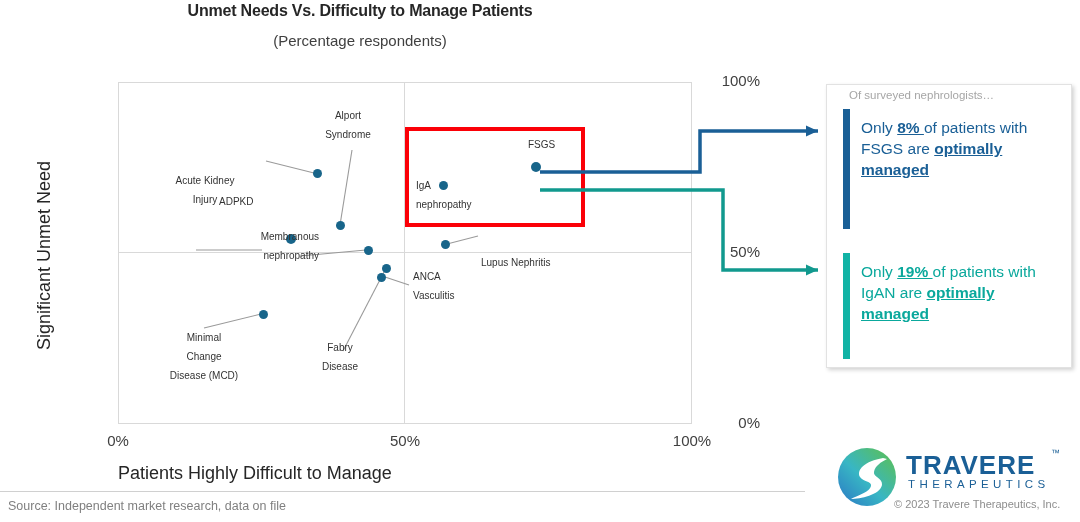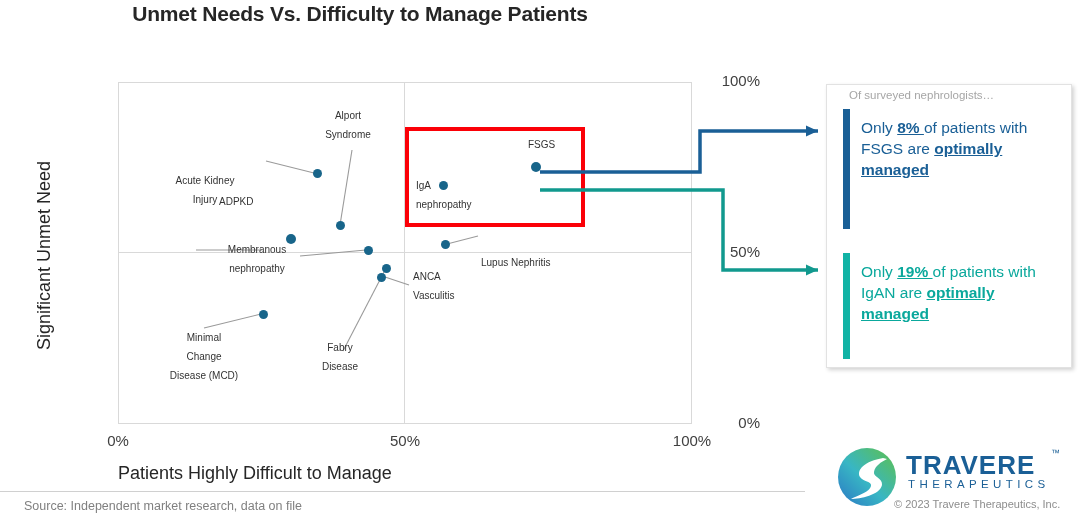--- a/index.html
+++ b/index.html
@@ -6,21 +6,21 @@
   body{
     width:1080px;height:522px;position:relative;overflow:hidden;
     background:#ffffff;
     font-family:"Liberation Sans","DejaVu Sans",sans-serif;
     color:#3b3b3b;
   }
 
   
   #title{
     position:absolute;left:0;top:2px;width:720px;text-align:center;
-    font-size:21px;font-weight:bold;color:#262626;letter-spacing:-0.2px;
+    font-size:16px;font-weight:bold;color:#262626;letter-spacing:-0.2px;
   }
   #subtitle{
     position:absolute;left:0;top:32px;width:720px;text-align:center;
     font-size:15px;color:#404040;
   }
 
   
   #chart{position:absolute;left:0;top:0;width:760px;height:500px;}
   #plot{
     position:absolute;left:118px;top:82px;width:574px;height:342px;
@@ -97,21 +97,21 @@
   #callout-igan .cbar{height:106px;background:#11b3a5;}
   #callout-igan .ctext{color:#0aa89c;}
   .ctext b{font-weight:bold;text-decoration:underline;}
 
   
   #source-bar{
     position:absolute;left:0;bottom:0;width:805px;height:30px;
     border-top:1px solid #d0d0d0;background:#ffffff;
   }
   #source-text{
-    position:absolute;left:8px;top:7px;font-size:12.5px;color:#808080;margin-left:16px;
+    position:absolute;left:8px;top:7px;font-size:12.5px;color:#808080;
   }
 
   
   #logo{position:absolute;left:836px;top:446px;width:240px;height:70px;}
   #logo-word{
     position:absolute;left:70px;top:4px;font-size:26px;font-weight:bold;
     color:#1a5f96;letter-spacing:1px;
   }
   #logo-tm{position:absolute;left:215px;top:2px;font-size:9px;color:#1a5f96;}
   #logo-sub{
@@ -121,20 +121,21 @@
   #logo-copy{
     position:absolute;left:58px;top:52px;font-size:11px;color:#8d8d8d;
   }
 </style>
 </head>
 <body>
 
 <div id="chart">
 
   <div id="title">Unmet Needs Vs. Difficulty to Manage Patients</div>
+  <div id="subtitle">(Percentage respondents)</div>
 
   <div id="quadrant-shade"></div>
   <div id="plot"></div>
   <div class="gridline-v" style="left:404px;"></div>
   <div class="gridline-h" style="top:252px;"></div>
 
   <div class="ytick" id="ytick-100">100%</div>
   <div class="ytick" id="ytick-50">50%</div>
   <div class="ytick" id="ytick-0">0%</div>
 
@@ -167,21 +168,21 @@
   <div class="dot" style="left:381px;top:277px;"></div>
   <div class="dot" style="left:445px;top:244px;"></div>
   <div class="dot" style="left:443px;top:185px;"></div>
   <div class="dot big" style="left:536px;top:167px;"></div>
 
   <div class="plabel" style="left:144px;top:139px;text-align:center;width:122px;margin-top:32px;">Acute Kidney
 Injury</div>
   <div class="plabel" style="left:294px;top:106px;text-align:center;width:108px;">Alport
 Syndrome</div>
   <div class="plabel" style="left:219px;top:192px;">ADPKD</div>
-  <div class="plabel" style="left:195px;top:240px;text-align:center;width:124px;">Membranous
+  <div class="plabel" style="left:195px;top:227px;text-align:right;width:124px;">Membranous
 nephropathy</div>
   <div class="plabel" style="left:131px;top:328px;text-align:center;width:146px;">Minimal
 Change
 Disease (MCD)</div>
   <div class="plabel" style="left:303px;top:338px;text-align:center;width:74px;">Fabry
 Disease</div>
   <div class="plabel" style="left:413px;top:267px;width:100px;">ANCA
 Vasculitis</div>
   <div class="plabel" style="left:481px;top:228px;margin-top:25px;">Lupus Nephritis</div>
   <div class="plabel" style="left:416px;top:176px;width:120px;">IgA

